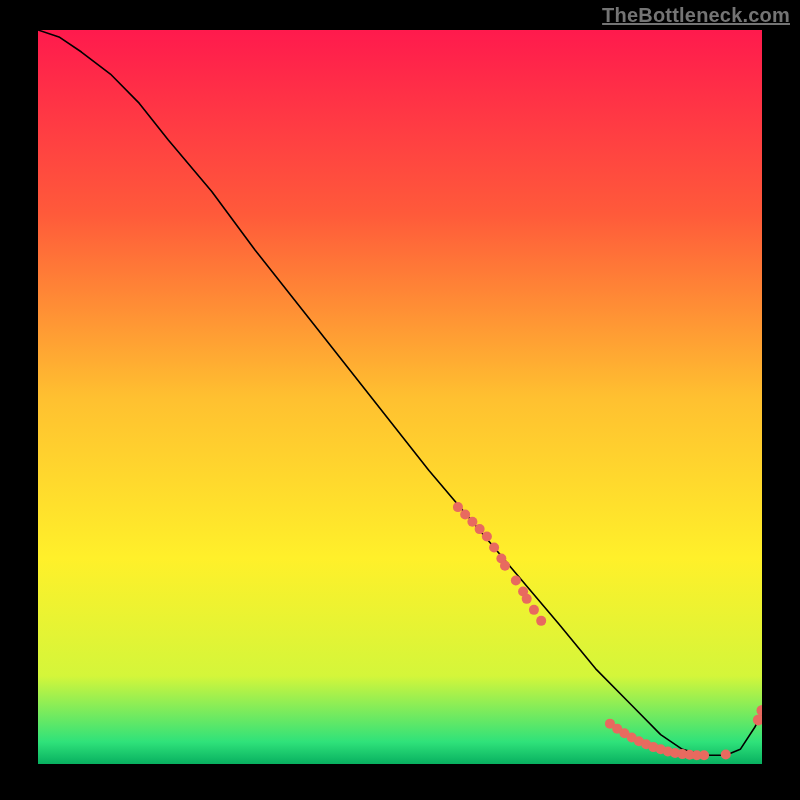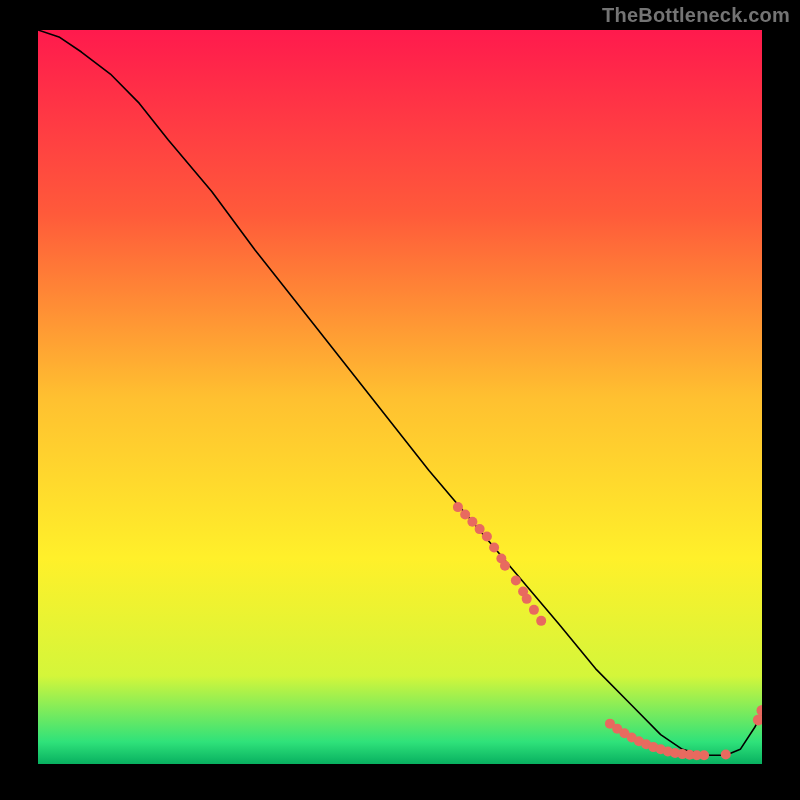--- a/index.html
+++ b/index.html
@@ -19,20 +19,21 @@
   }
   .attribution {
     position: absolute;
     top: 4px;
     right: 10px;
     color: #747474;
     font-size: 20px;
     font-weight: 600;
     letter-spacing: 0.2px;
     z-index: 10;
+    text-decoration: underline;
   }
   .plot-area {
     position: absolute;
     left: 38px;
     top: 30px;
     width: 724px;
     height: 734px;
   }
   .plot-area svg {
     display: block;

